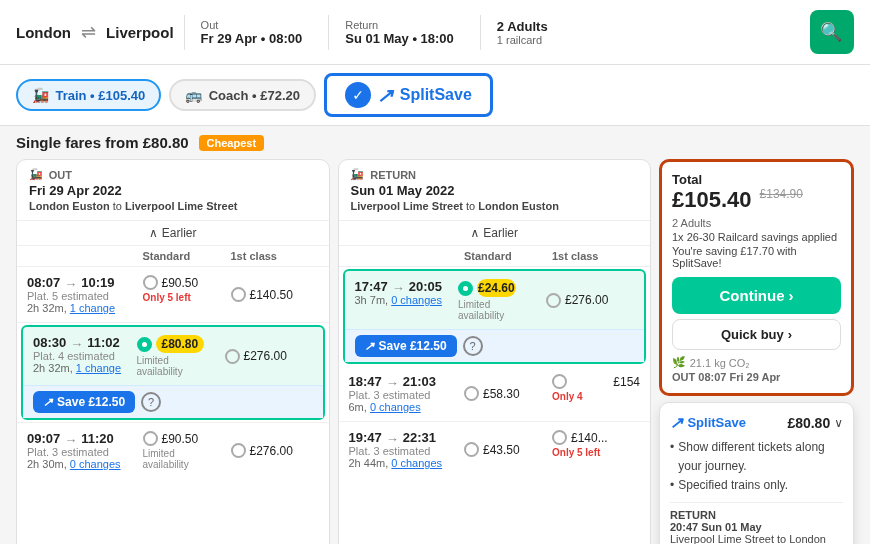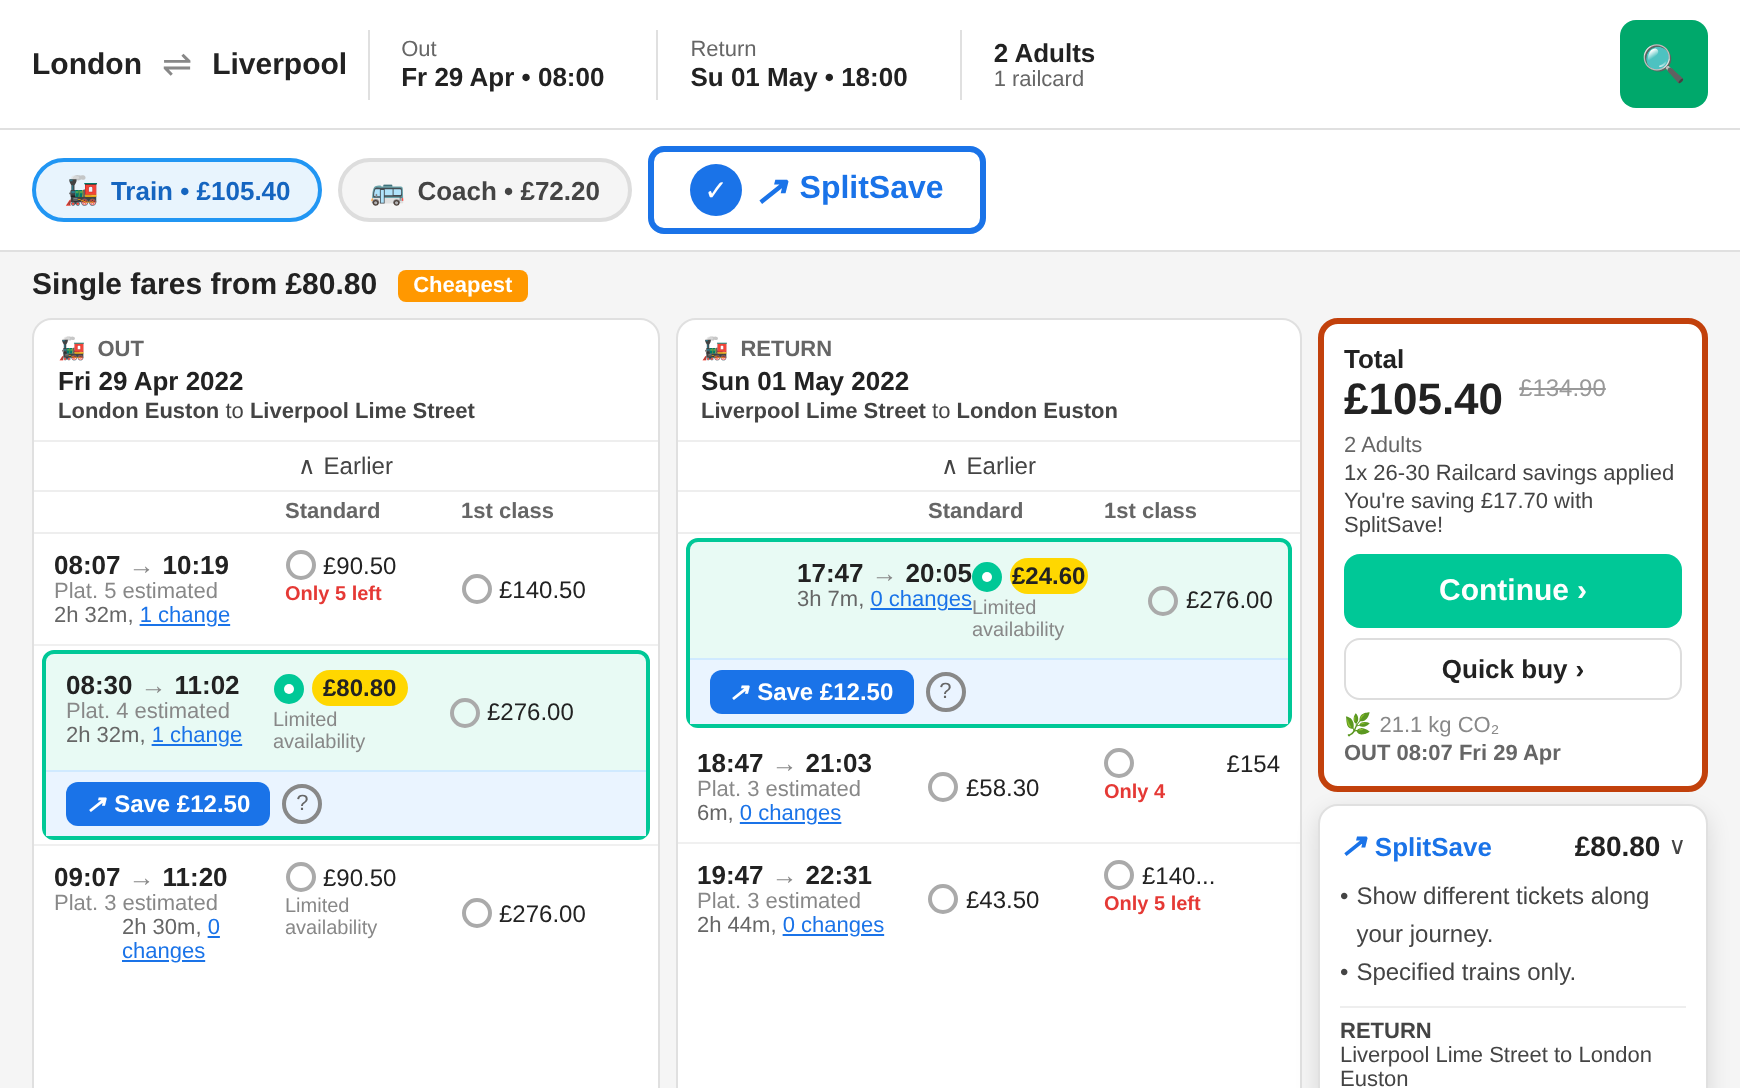--- a/index.html
+++ b/index.html
@@ -135,21 +135,21 @@
     </div>
 
     <div style="display:grid; grid-template-columns:1fr 88px 88px; padding:8px 10px; border-top:1px solid #f0f0f0; cursor:pointer;">
       <div>
         <div style="display:flex; align-items:center; gap:4px; font-size:13px; font-weight:700;">
           <span>09:07</span>
           <span style="color:#888;">→</span>
           <span>11:20</span>
         </div>
         <div style="font-size:11px; color:#888;">Plat. 3 estimated</div>
-        <div style="font-size:11px; color:#666;margin-left:34px;">2h 30m, <span style="color:#1a73e8; text-decoration:underline; cursor:pointer;">0 changes</span></div>
+        <div style="font-size:11px; color:#666;">2h 30m, <span style="color:#1a73e8; text-decoration:underline; cursor:pointer;">0 changes</span></div>
       </div>
       <div style="display:flex; flex-direction:column; gap:2px;">
         <div style="display:flex; align-items:center; gap:4px;">
           <div style="width:15px; height:15px; border-radius:50%; border:2px solid #aaa; flex-shrink:0;"></div>
           <span style="font-size:12px;">£90.50</span>
         </div>
         <span style="font-size:10px; color:#888;">Limited<br>availability</span>
       </div>
       <div style="display:flex; align-items:center; gap:4px;">
         <div style="width:15px; height:15px; border-radius:50%; border:2px solid #aaa; flex-shrink:0;"></div>
@@ -175,21 +175,21 @@
       <span>∧</span>
       <span>Earlier</span>
     </div>
     <div style="display:grid; grid-template-columns:1fr 88px 88px; padding:4px 10px; font-size:11px; color:#666; font-weight:600; border-bottom:1px solid #eee;">
       <span></span>
       <span>Standard</span>
       <span>1st class</span>
     </div>
 
     <div style="margin:2px 4px; border-radius:6px; border:2px solid #00c897; background:#e8faf4; cursor:pointer;">
-      <div style="display:grid; grid-template-columns:1fr 88px 88px; padding:8px 10px;margin-left:44px;">
+      <div style="display:grid; grid-template-columns:1fr 88px 88px; padding:8px 10px;">
         <div>
           <div style="display:flex; align-items:center; gap:4px; font-size:13px; font-weight:700;">
             <span>17:47</span>
             <span style="color:#888;">→</span>
             <span>20:05</span>
           </div>
           <div style="font-size:11px; color:#666;">3h 7m, <span style="color:#1a73e8; text-decoration:underline; cursor:pointer;">0 changes</span></div>
         </div>
         <div style="display:flex; flex-direction:column; align-items:flex-start; gap:2px;">
           <div style="display:flex; align-items:center; gap:4px;">
@@ -303,18 +303,19 @@
             <span>•</span>
             <span>Show different tickets along your journey.</span>
           </div>
         <div style="display:flex; gap:4px;">
             <span>•</span>
             <span>Specified trains only.</span>
           </div>
       </div>
       <div style="border-top:1px solid #eee; margin-top:6px; padding-top:6px;">
         <div style="font-size:11px; font-weight:700; color:#444; text-transform:uppercase;">RETURN</div>
+        <div style="font-size:11px; color:#444; font-weight:600;">20:47 Sun 01 May</div>
         <div style="font-size:11px; color:#444;">Liverpool Lime Street to London Euston</div>
 
       </div>
     </div>
   </div>
 </div>
 
 </body></html>

